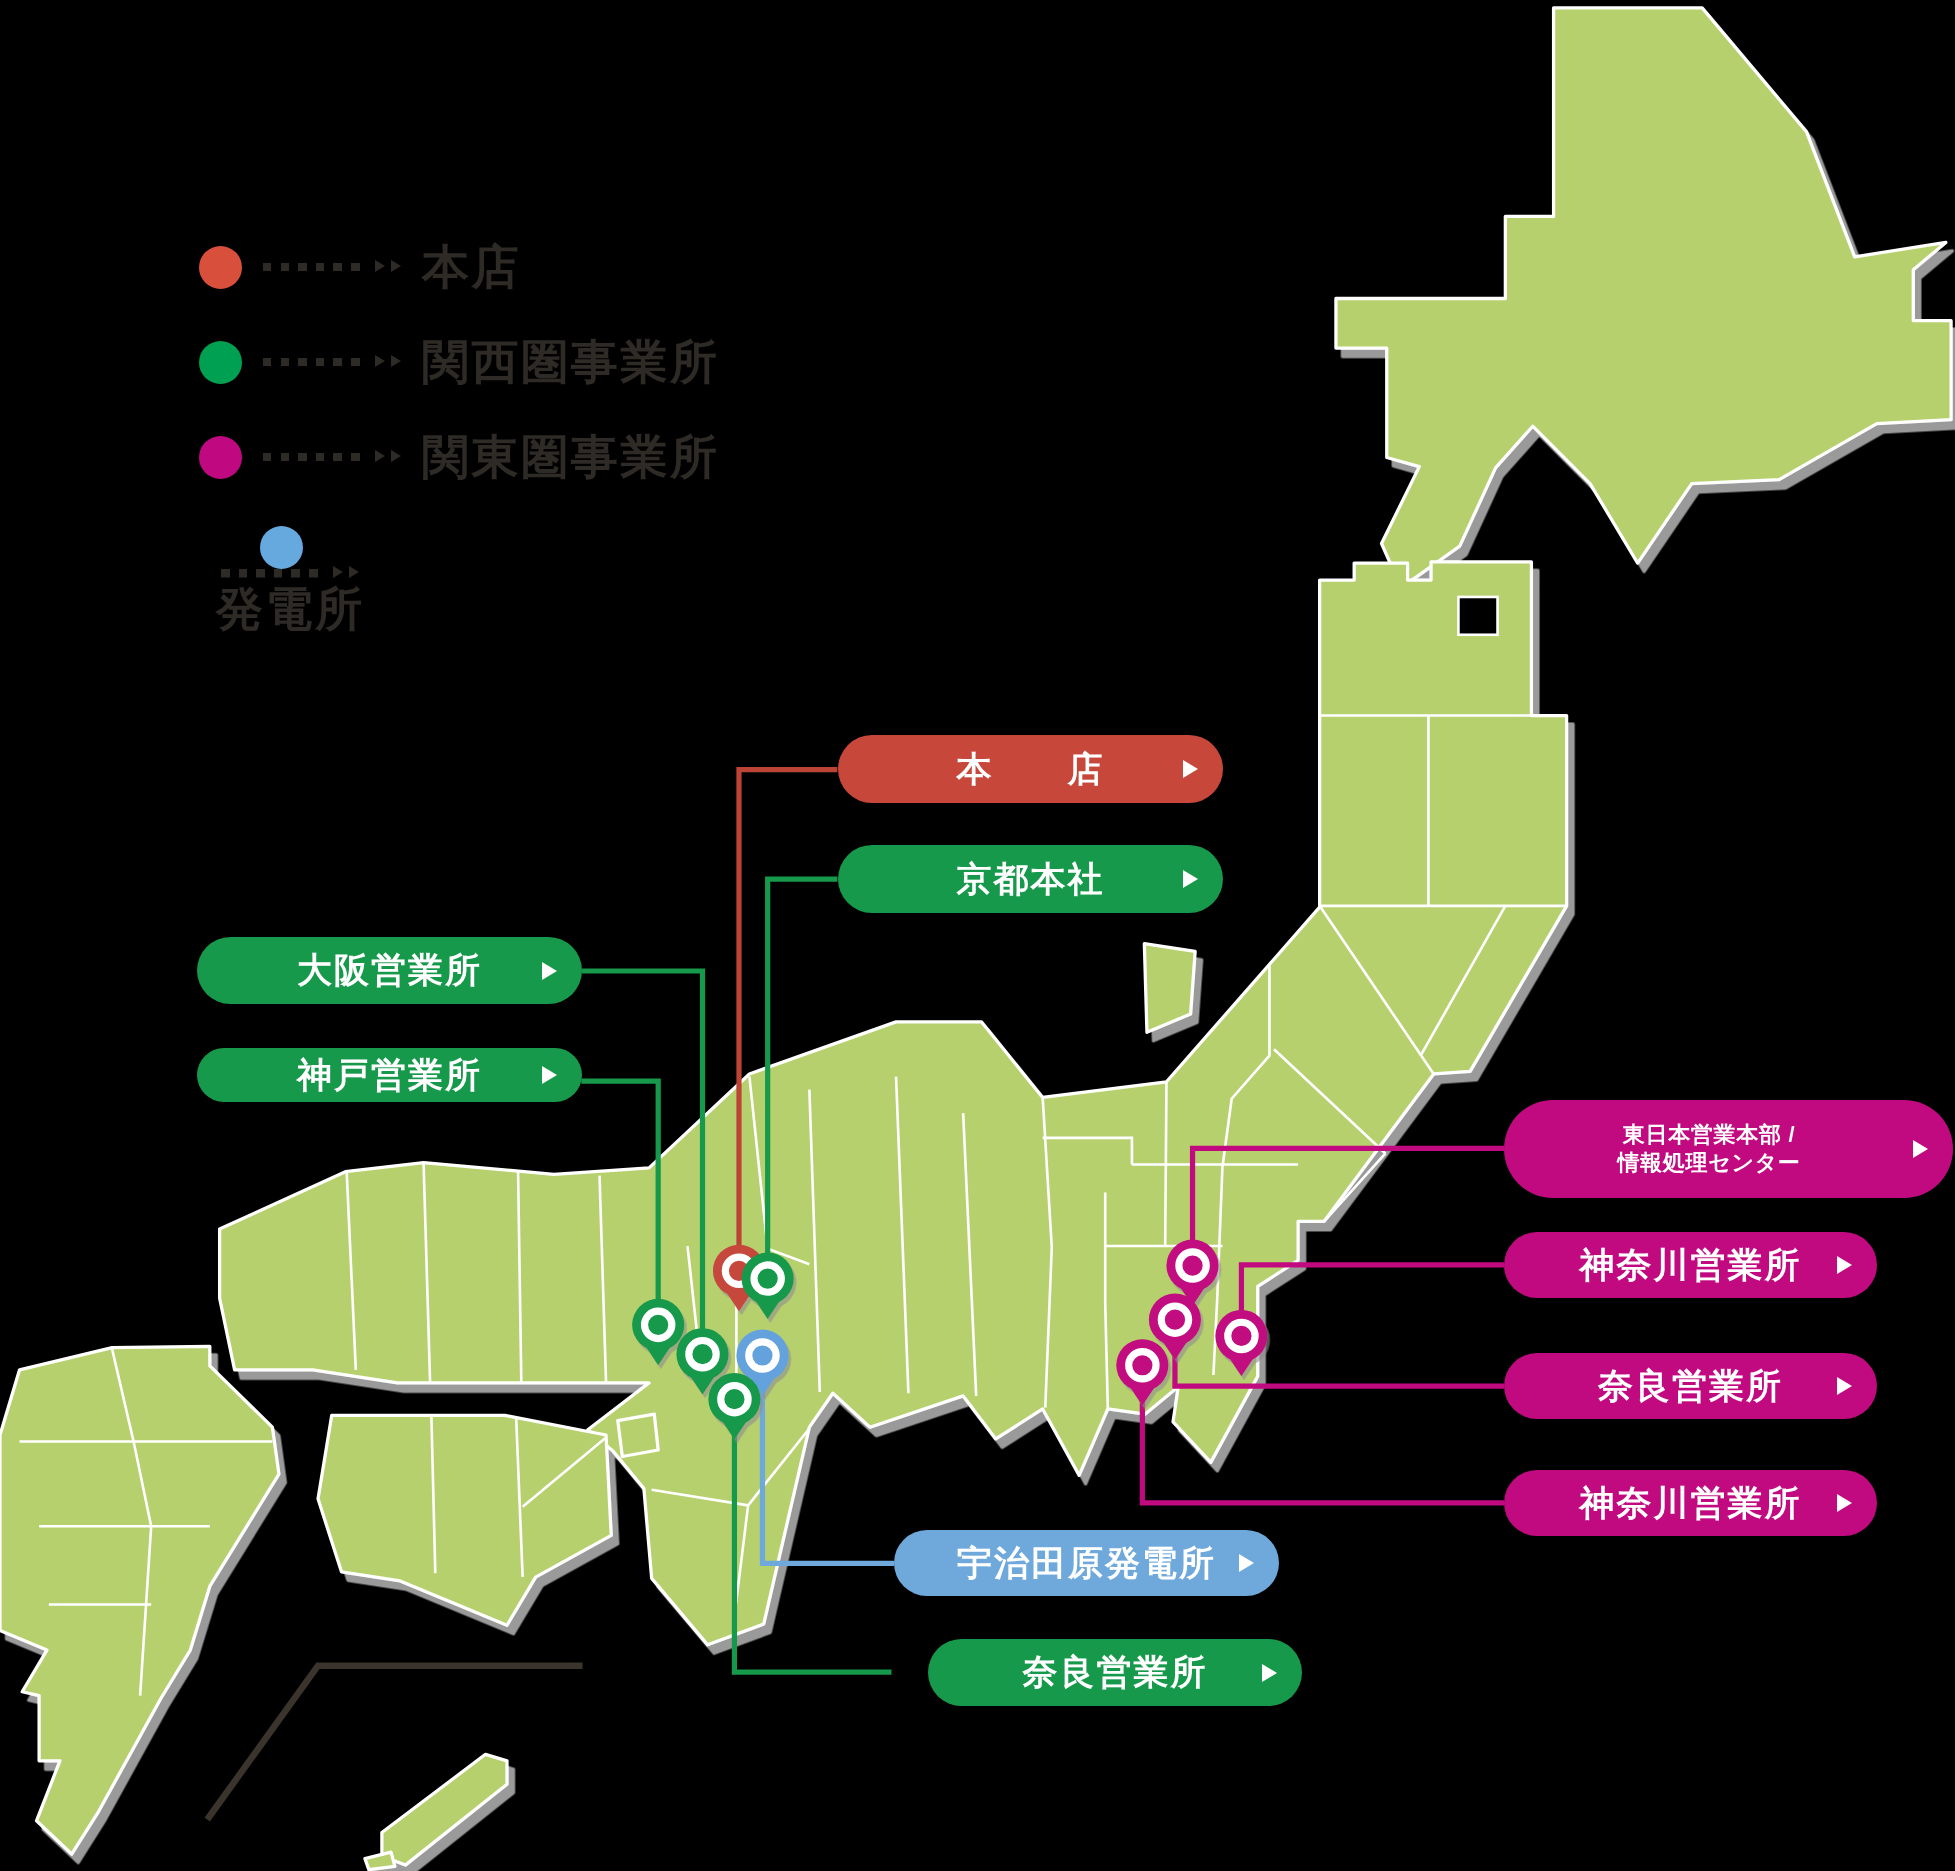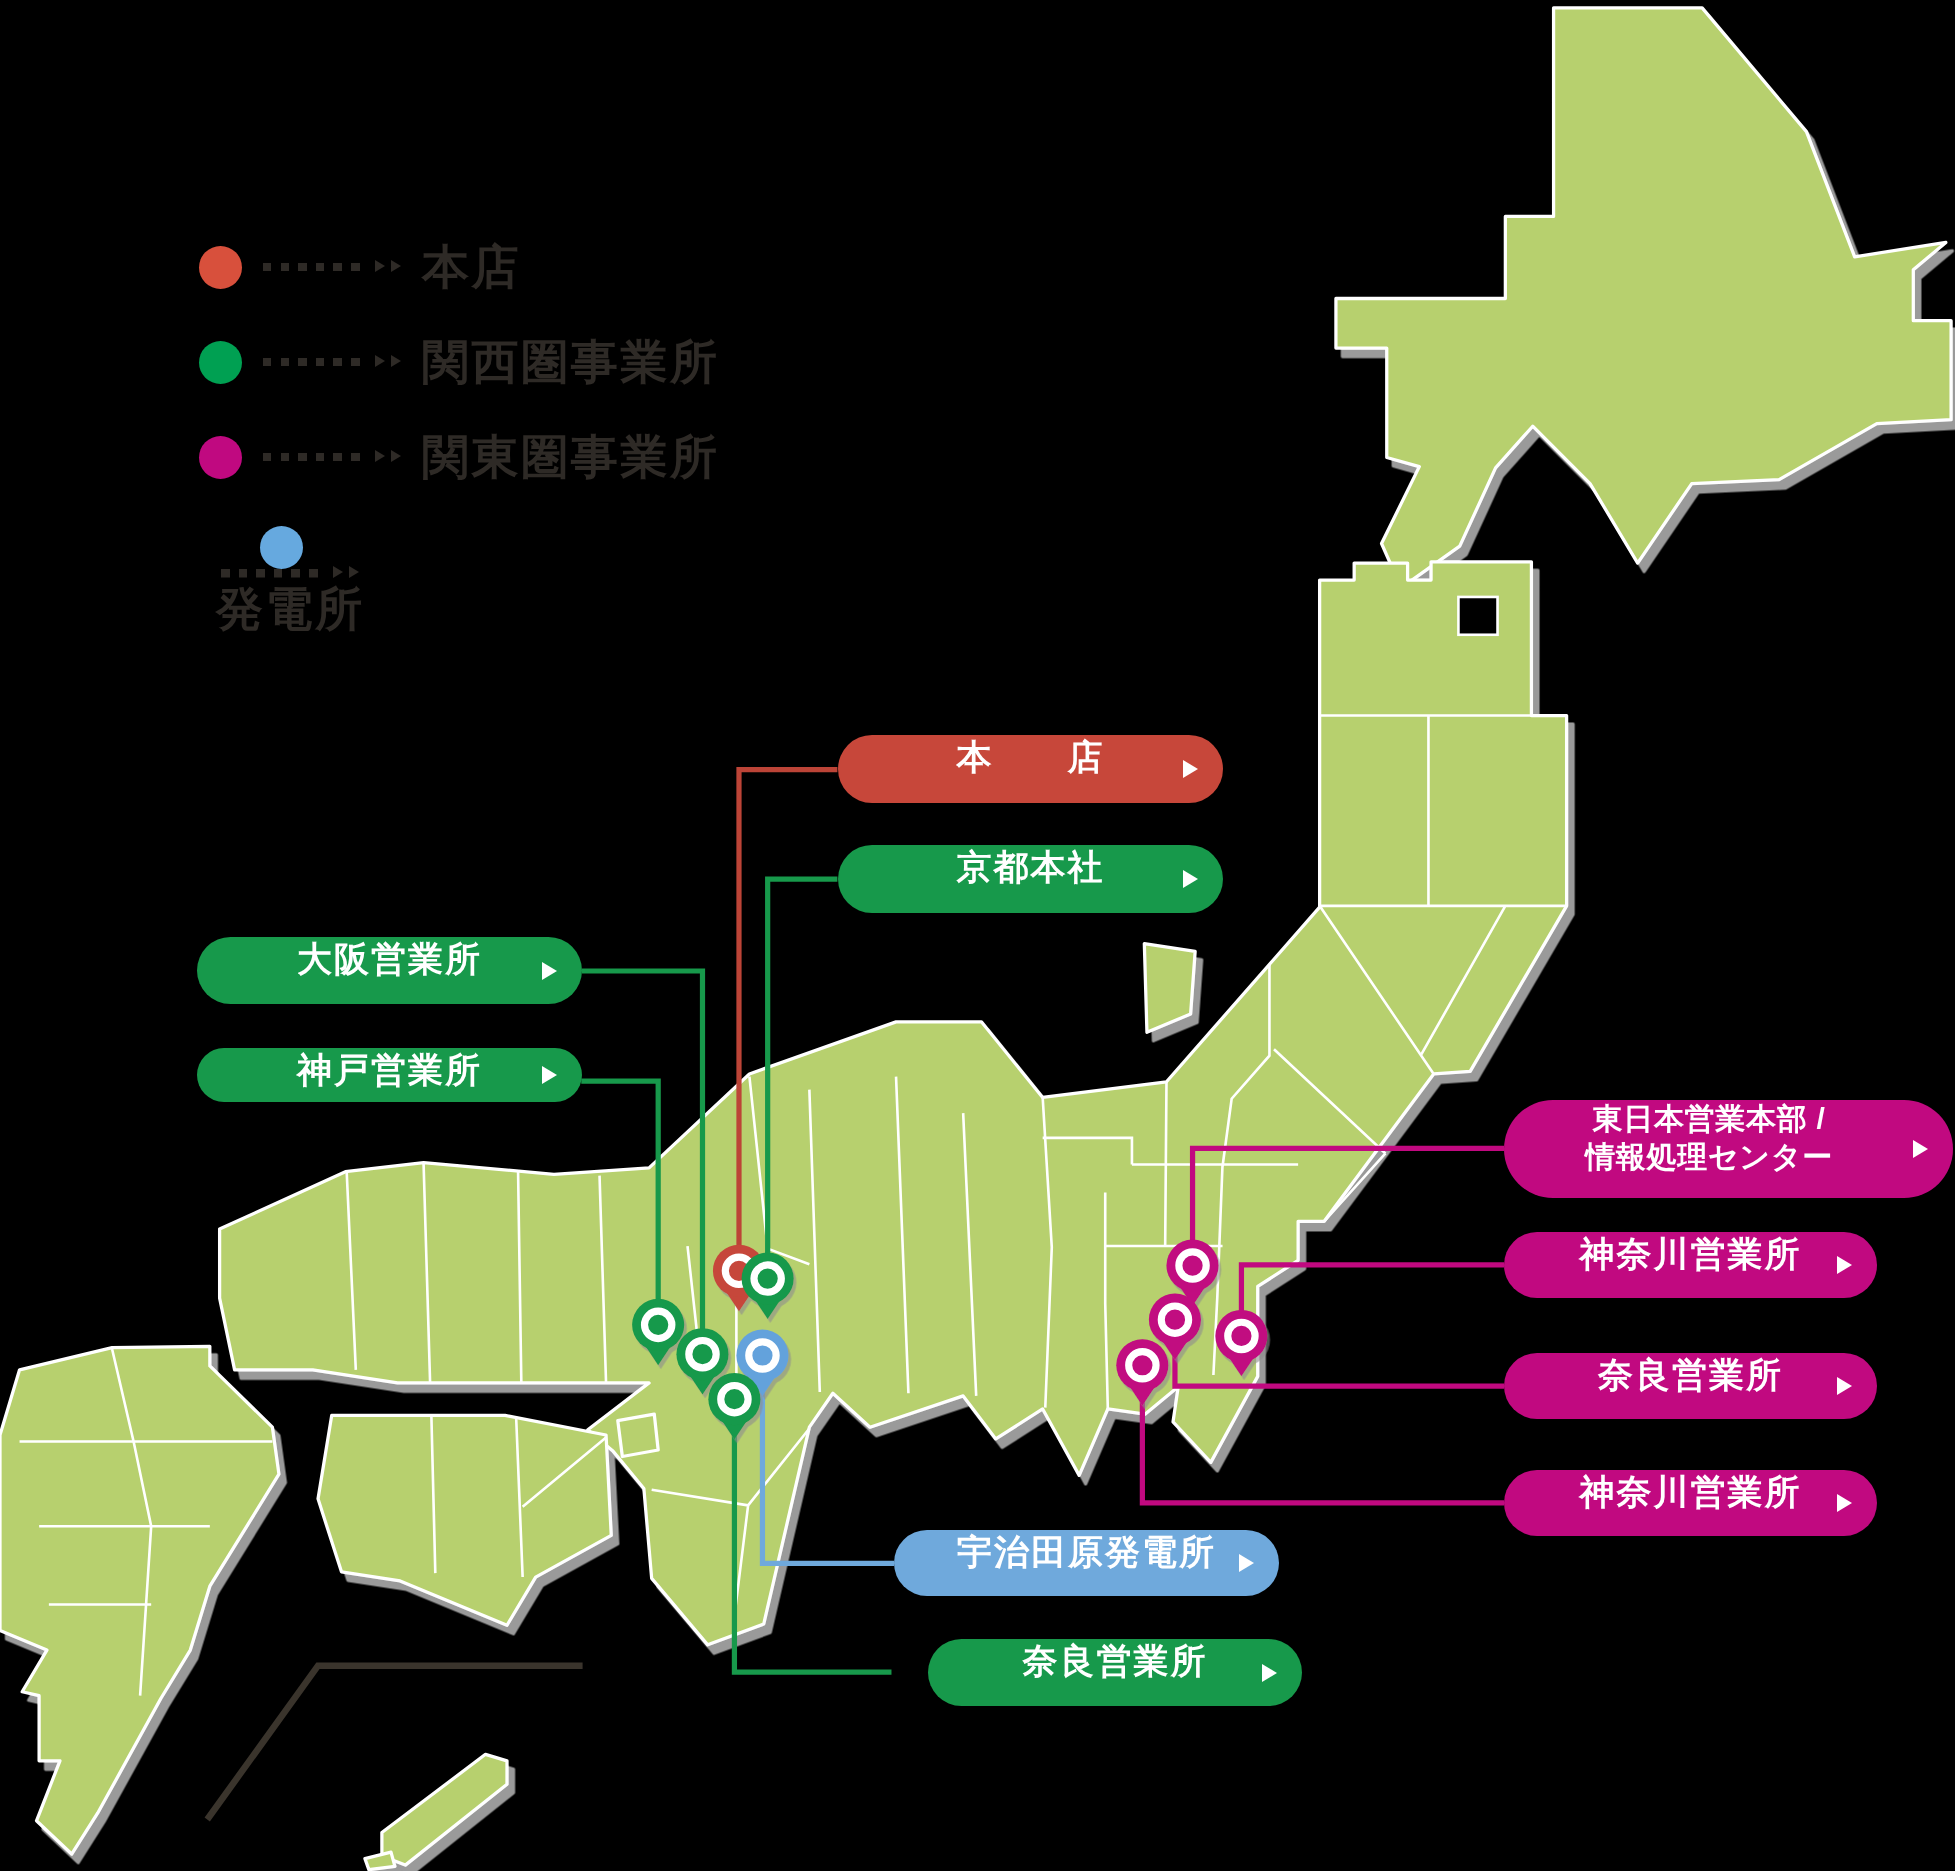--- a/index.html
+++ b/index.html
@@ -19,34 +19,34 @@
   .legend-leader{width:142px;height:8.5px;margin-left:21px;flex:0 0 auto;position:relative;
     background:repeating-linear-gradient(to right,#2e2a26 0 8.5px,transparent 8.5px 17.6px);
     background-size:106px 8.5px;background-repeat:no-repeat;}
   .legend-leader .tri{position:absolute;top:-2.6px;width:0;height:0;
     border-top:6.5px solid transparent;border-bottom:6.5px solid transparent;border-left:10.4px solid #2e2a26;}
   .legend-leader .tri.t1{left:112px;}
   .legend-leader .tri.t2{left:128px;}
   .legend-label{margin-left:17px;font-size:47px;font-weight:bold;color:#2e2a26;letter-spacing:2.6px;white-space:nowrap;}
   
   .pill{
-    position:absolute;display:flex;align-items:flex-start;justify-content:center;
+    position:absolute;display:flex;align-items:center;justify-content:center;
     border-radius:49px;color:#fff;font-weight:bold;font-size:35px;letter-spacing:2px;
     text-align:center;white-space:pre-line;line-height:1.28;
   }
   .pill .arrow{
     position:absolute;right:25px;top:50%;transform:translateY(-50%);
     width:0;height:0;border-top:9.8px solid transparent;border-bottom:9.8px solid transparent;
     border-left:15.6px solid #fff;
   }
   .cat-red{background:#c7473a;}
   .cat-green{background:#17994b;}
   .cat-magenta{background:#c10980;}
   .cat-blue{background:#6fa9dc;}
-  .pill.small{font-size:30px;letter-spacing:0.7px;padding-left:17px;padding-right:56px;}
+  .pill.small{font-size:22px;letter-spacing:0.7px;padding-left:17px;padding-right:56px;}
 </style>
 </head>
 <body>
 
 <div class="stage">
 
   <svg class="map-svg" viewBox="0 0 3000 2871">
     <defs>
       <filter id="landShadow" x="-5%" y="-5%" width="115%" height="115%">
         <feDropShadow dx="10" dy="13" stdDeviation="0" flood-color="#9a9a9a" flood-opacity="1"></feDropShadow>

